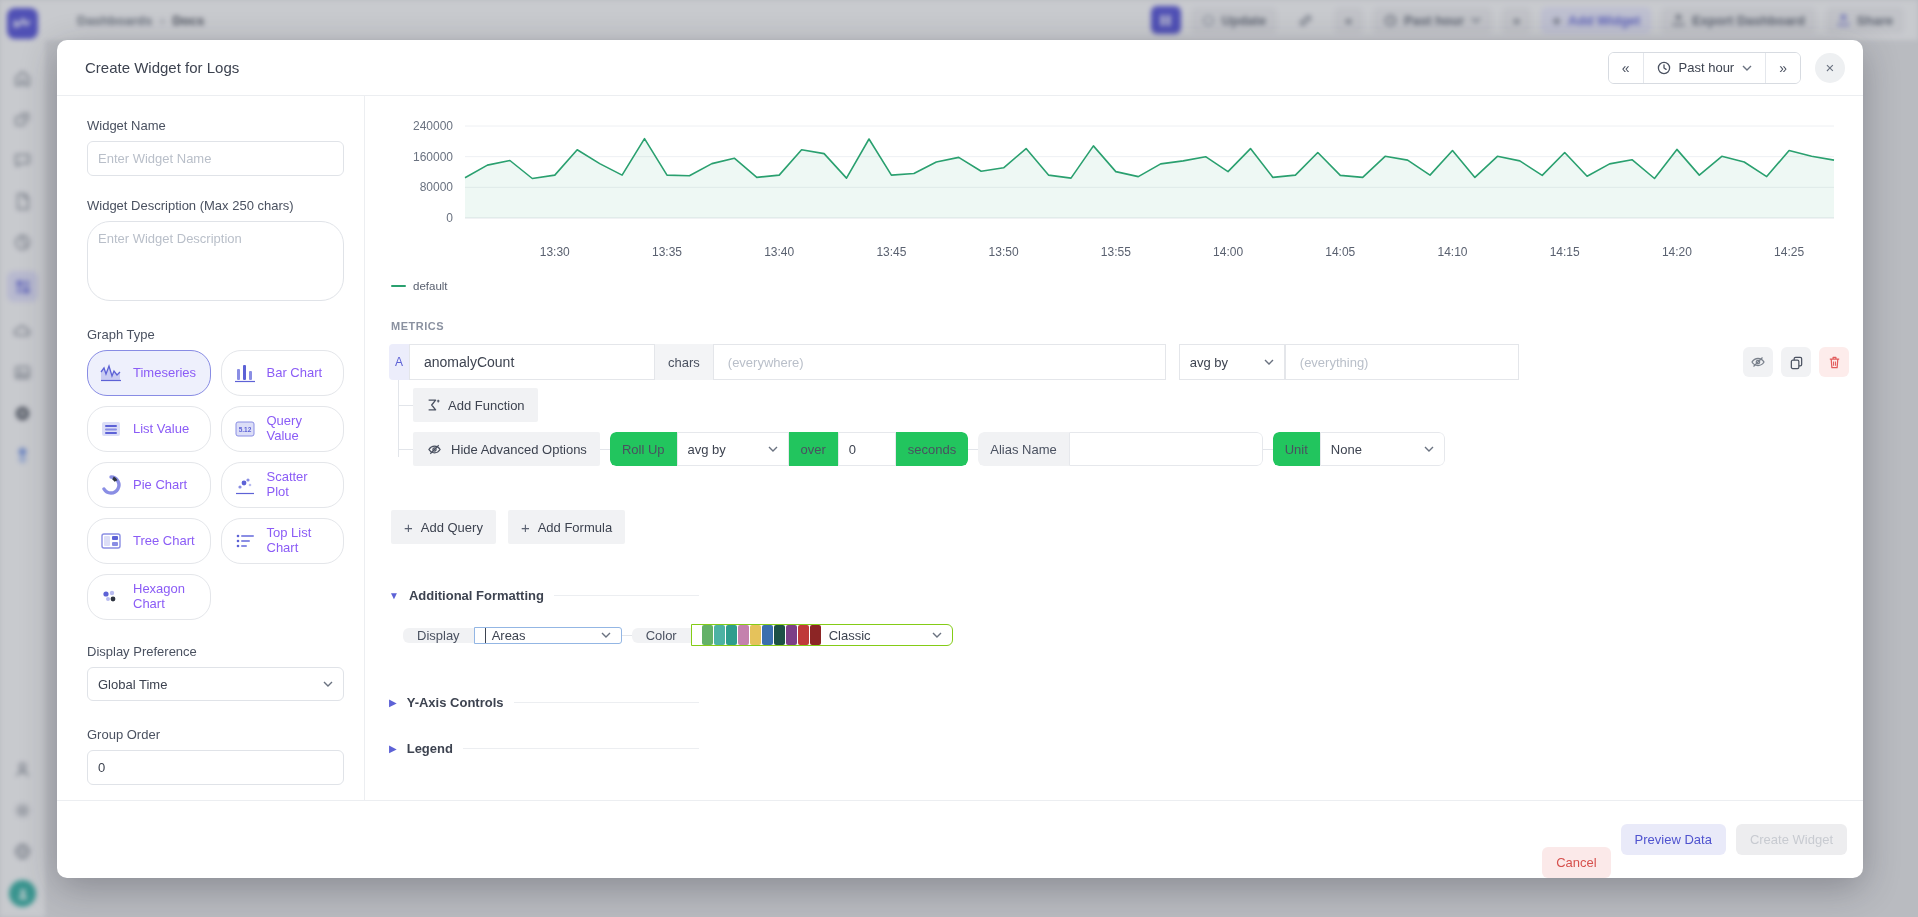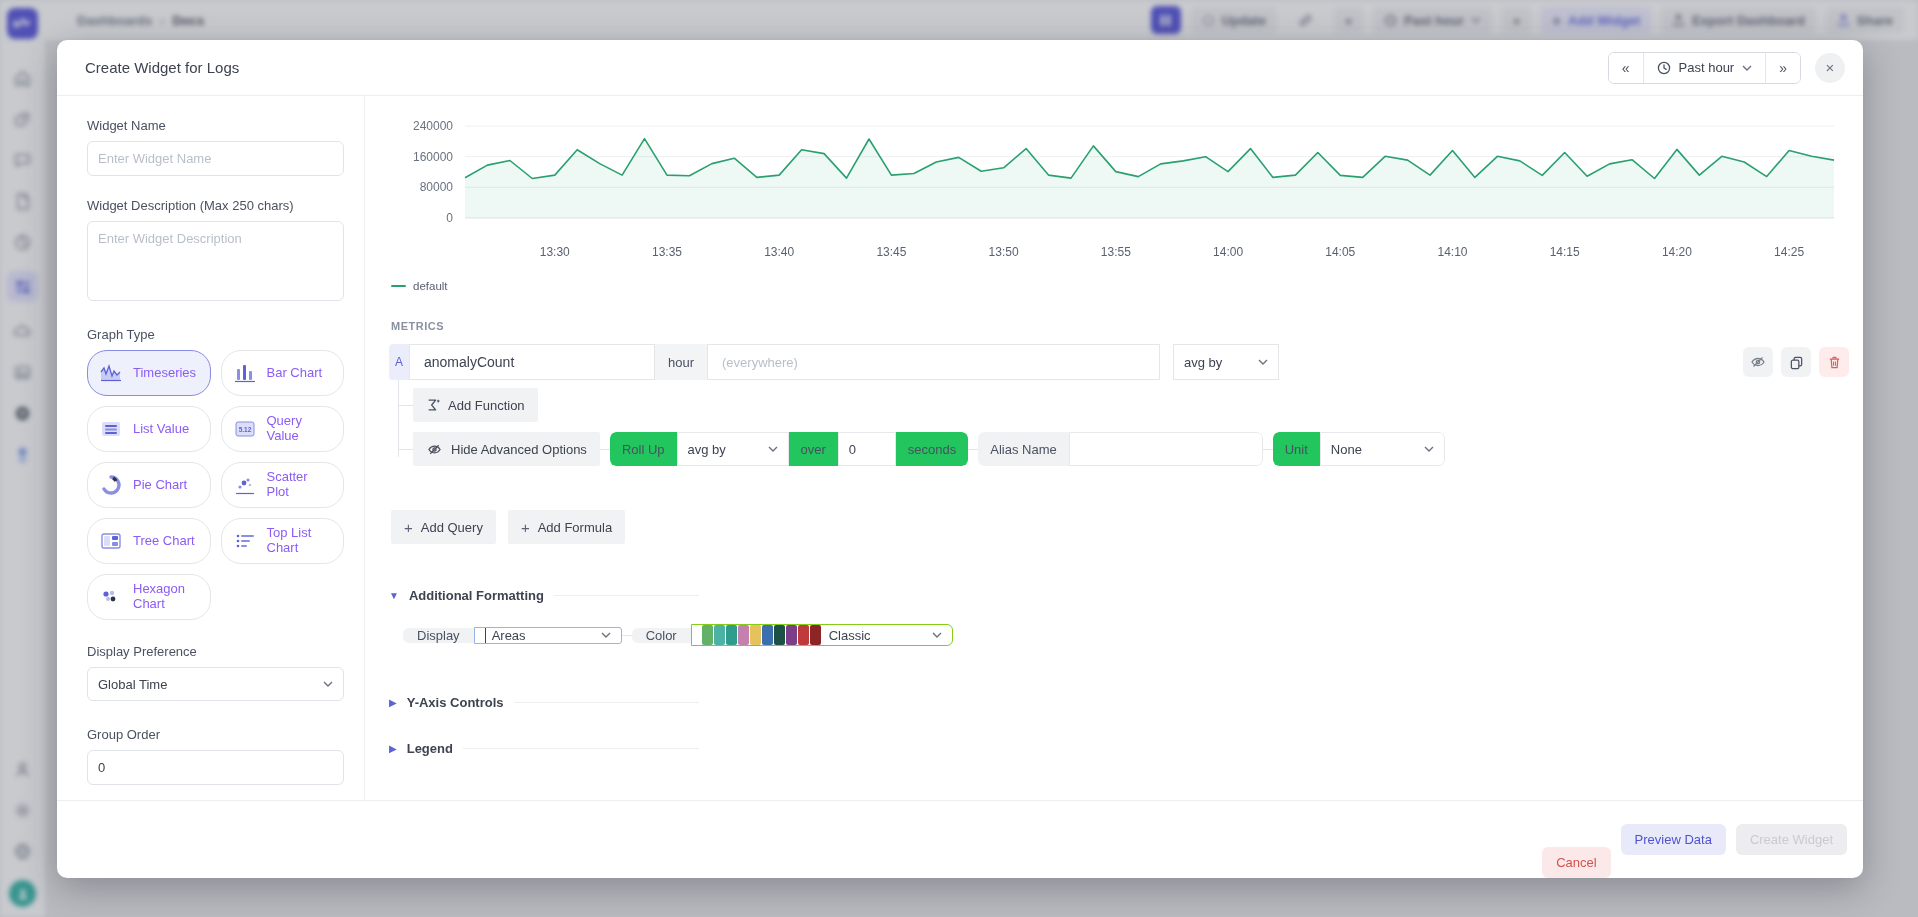--- a/index.html
+++ b/index.html
@@ -65,21 +65,21 @@
   .btn-create { background:#ededef; color:#c8cbd1; }
 
   
   .sidebar { width:308px; flex:0 0 308px; border-right:1px solid #eceef1; padding:22px 20px 0 30px; overflow:hidden; }
   .f-label { font-size:13px; color:#4a5160; margin-bottom:8px; display:flex; align-items:center; gap:5px; }
   .f-input, .f-select, .f-textarea {
     width:100%; border:1px solid #e0e3e8; border-radius:6px; background:#fff;
     font-family:inherit; font-size:13px; color:#3d4350; padding:9px 10px; outline:none;
   }
   .f-input::placeholder, .f-textarea::placeholder { color:#b9bfc9; }
-  .f-textarea { height:80px; resize:none; }
+  .f-textarea { height:80px; resize:none;border-radius:23px; }
   .f-select { display:flex; align-items:center; height:34px; }
   .f-select .sel-text { flex:1; }
   .field { margin-bottom:22px; }
   .gt-grid { display:grid; grid-template-columns:1fr 1fr; gap:10px; margin-bottom:24px; }
   .gcard { border:1px solid #e4e6ea; border-radius:20px; min-height:46px; padding:6px 10px;
     display:flex; align-items:center; gap:9px; font-size:13px; color:#8b5cf6; background:#fff;
     line-height:1.15; cursor:pointer; }
   .gcard.selected { border:1.5px solid #888ce4; background:#eef0fc; }
   .gicon { width:26px; height:22px; flex:0 0 26px; display:flex; align-items:center; justify-content:center; }
 
@@ -486,29 +486,30 @@
           <span class="legend-swatch" id="legend-swatch" style="background: rgb(42, 160, 111);"></span>
           <span class="legend-label">default</span>
         </div>
       </div>
 
       <div class="metrics-label">METRICS</div>
 
       <div class="qrow">
         <div class="q-badge">A</div>
         <input class="q-input q-metric" value="anomalyCount" style="">
-        <div class="q-chip">hour</div>
+        <div class="q-chip">chars</div>
         <input class="q-input q-everywhere" placeholder="(everywhere)" style="">
         <div class="q-gap"></div>
         <div class="q-select">
           <span class="sel-text">avg by</span>
           <svg class="chev" width="10" height="6" viewBox="0 0 10 6">
               <path d="M1 1l4 4 4-4" fill="none" stroke="#6a7280" stroke-width="1.4"></path>
             </svg>
         </div>
+        <input class="q-input q-everything" placeholder="(everything)" style="">
         <div class="q-icons">
           <div class="iconbtn">
             <svg width="16" height="16" viewBox="0 0 16 16">
                 <path d="M2 8s2.2-3.5 6-3.5S14 8 14 8s-2.2 3.5-6 3.5S2 8 2 8z" fill="none" stroke="#7a818c" stroke-width="1.3"></path>
                 <circle cx="8" cy="8" r="1.7" fill="none" stroke="#7a818c" stroke-width="1.3"></circle>
                 <path d="M3.5 12.5l9-9" stroke="#7a818c" stroke-width="1.3"></path>
               </svg>
           </div>
           <div class="iconbtn">
             <svg width="15" height="15" viewBox="0 0 16 16">

